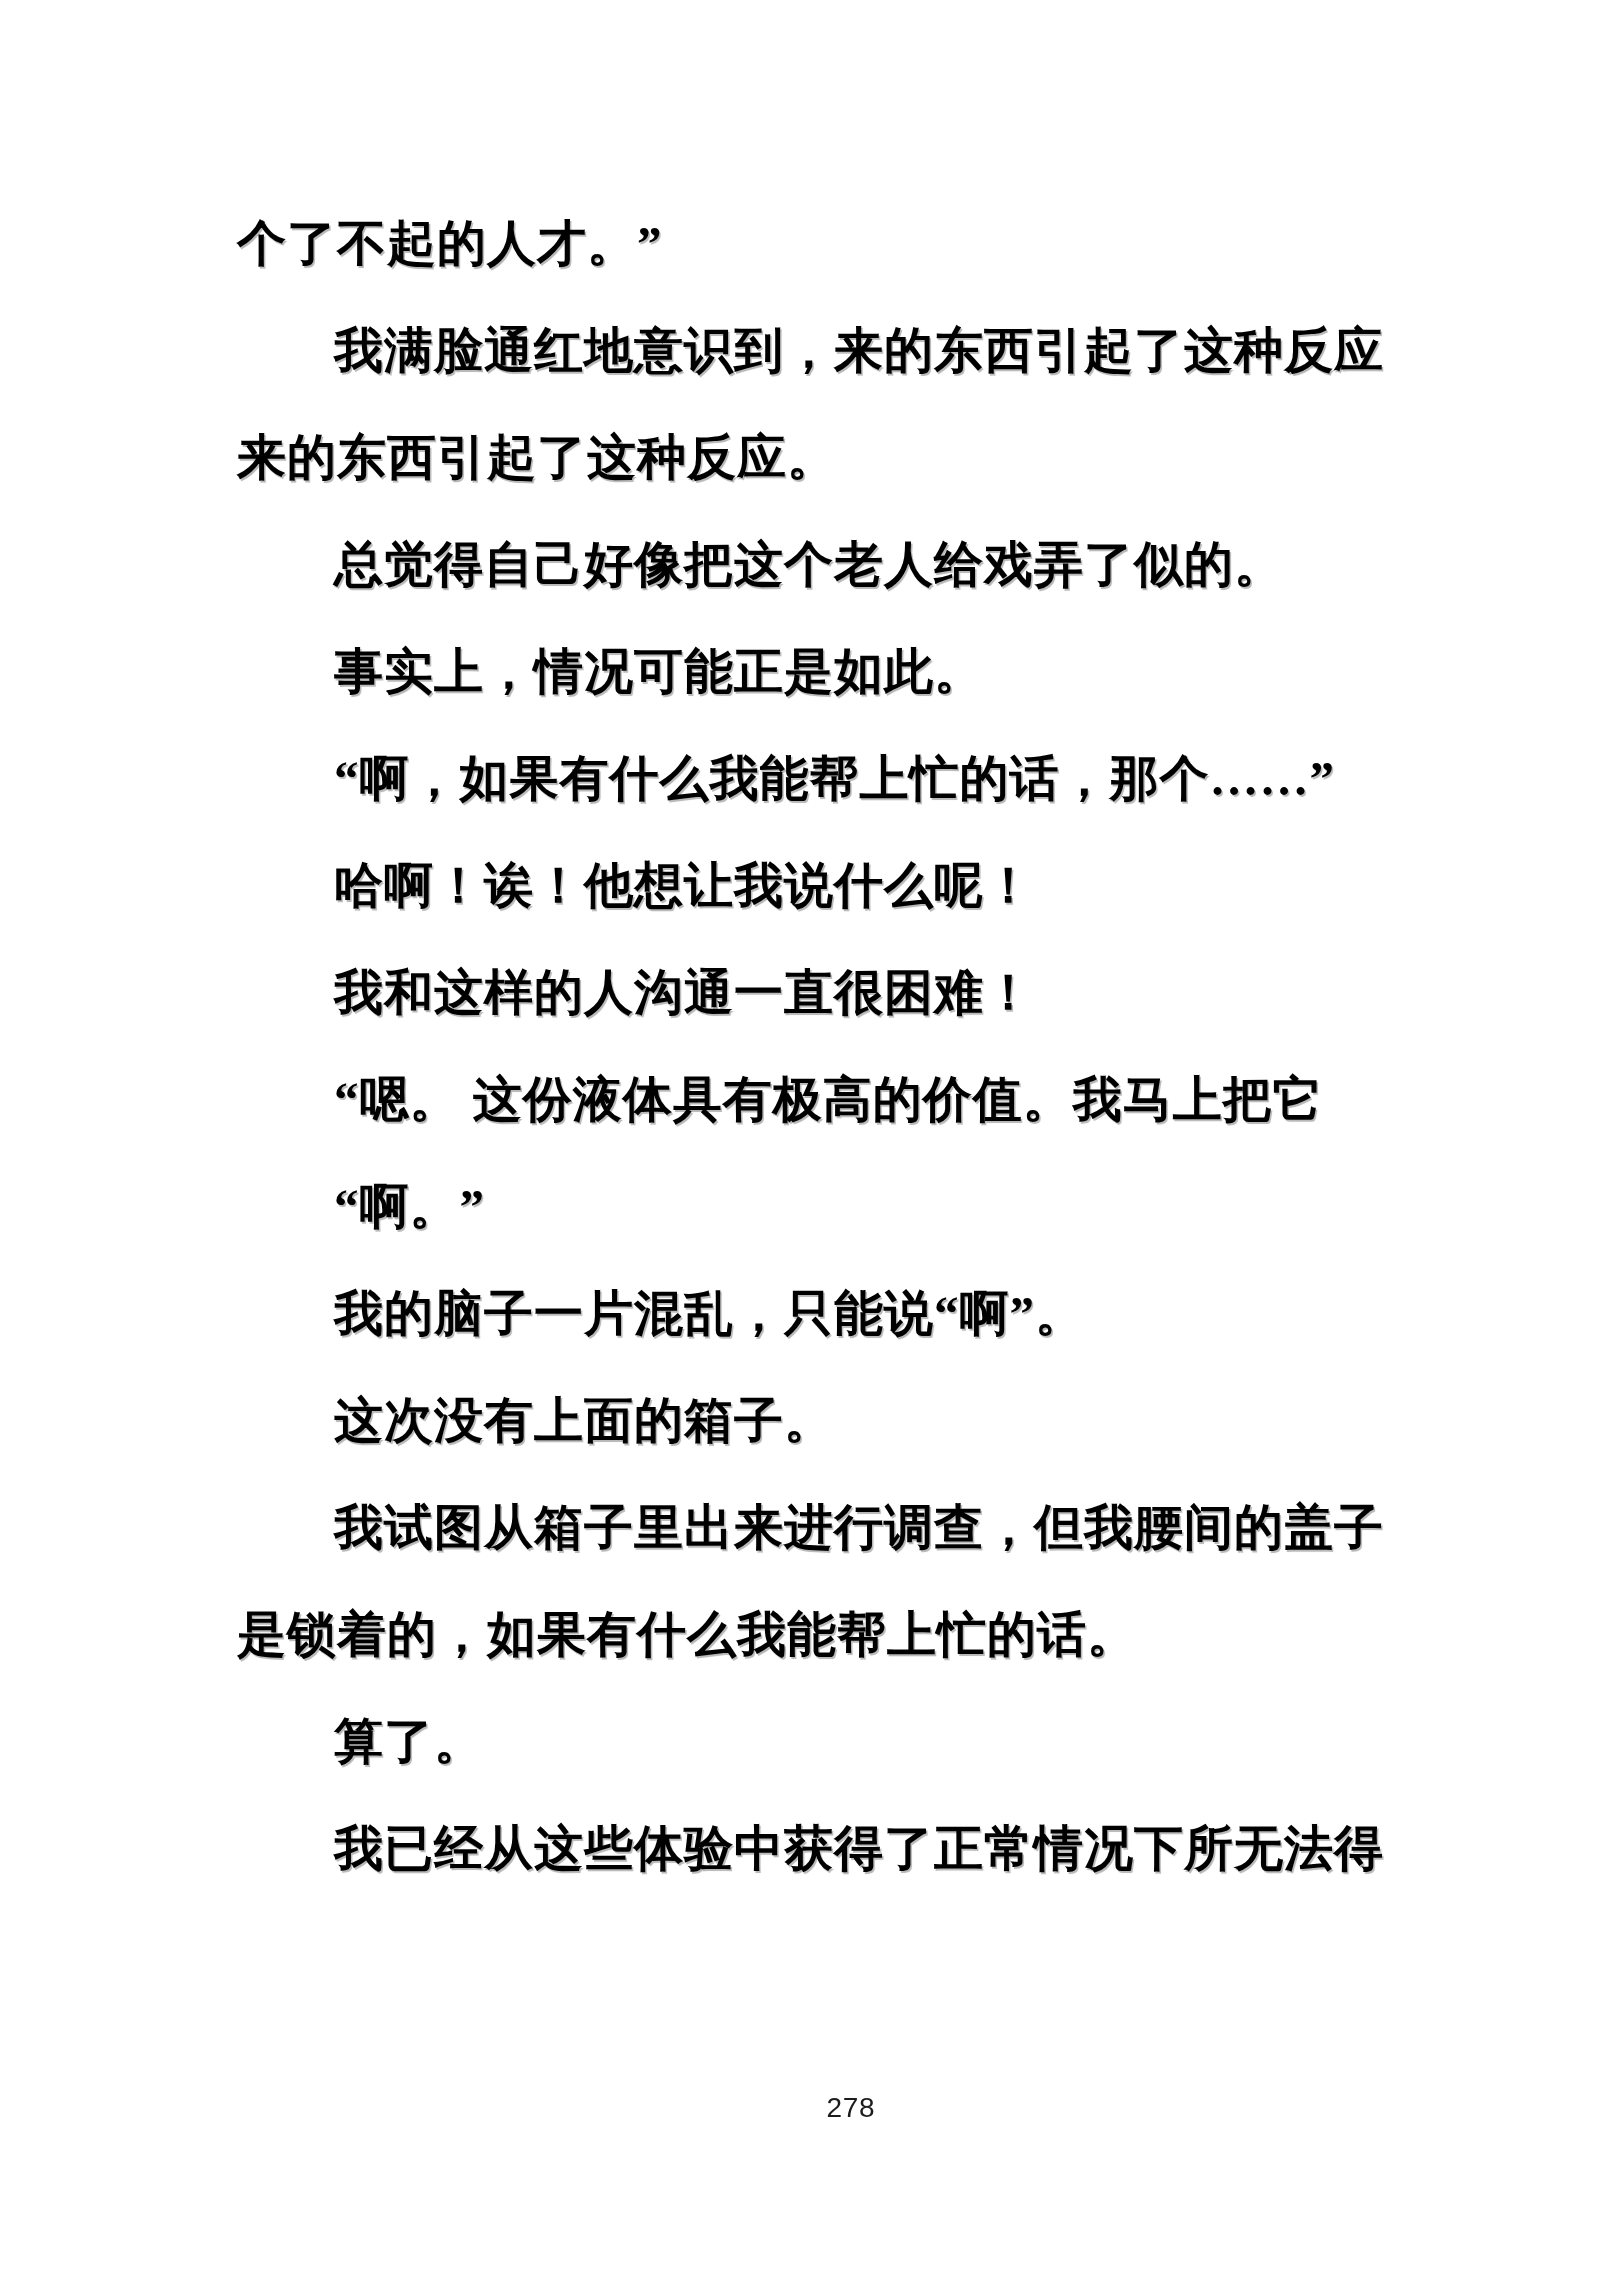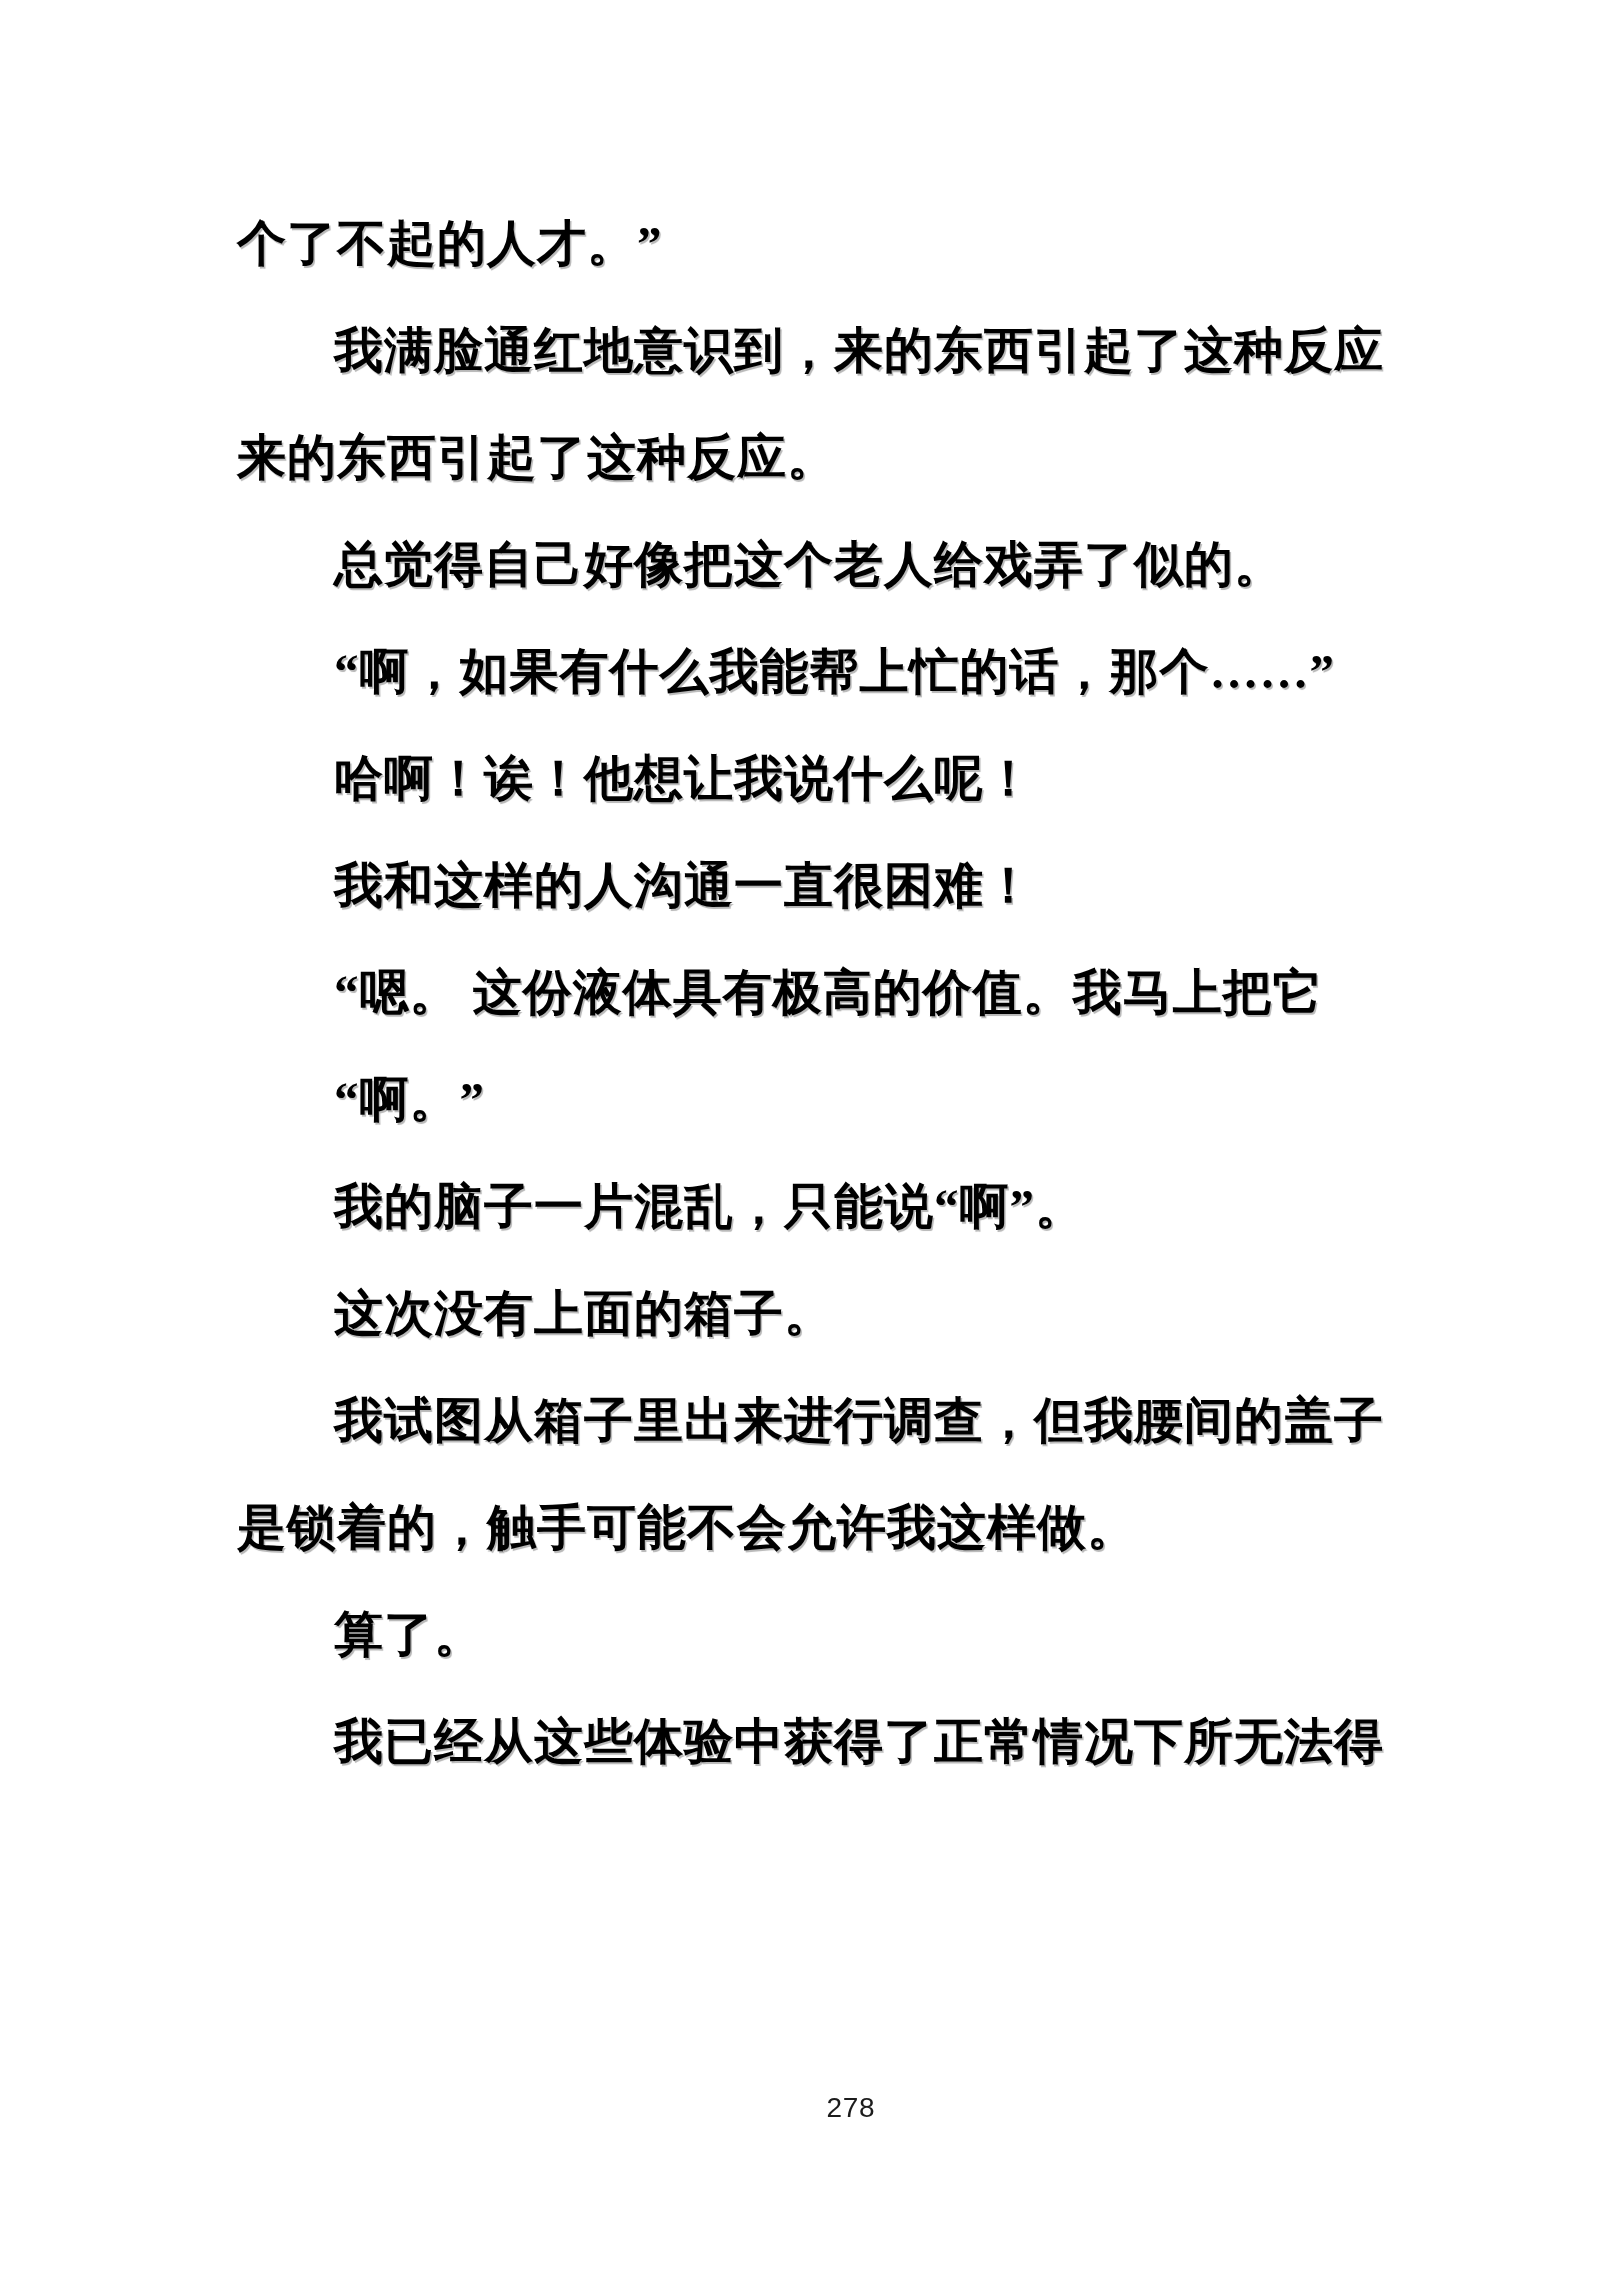--- a/index.html
+++ b/index.html
@@ -53,27 +53,28 @@
 </style>
 </head>
 <body>
 
 <div class="page">
   <main class="text-block">
       <div class="line">个了不起的人才。”</div>
       <div class="line indent">我满脸通红地意识到，来的东西引起了这种反应</div>
       <div class="line">来的东西引起了这种反应。</div>
       <div class="line indent">总觉得自己好像把这个老人给戏弄了似的。</div>
+      <div class="line indent">事实上，情况可能正是如此。</div>
       <div class="line indent">“啊，如果有什么我能帮上忙的话，那个……”</div>
       <div class="line indent">哈啊！诶！他想让我说什么呢！</div>
       <div class="line indent">我和这样的人沟通一直很困难！</div>
       <div class="line indent">“嗯。 这份液体具有极高的价值。我马上把它</div>
       <div class="line indent">“啊。”</div>
       <div class="line indent">我的脑子一片混乱，只能说“啊”。</div>
       <div class="line indent">这次没有上面的箱子。</div>
       <div class="line indent">我试图从箱子里出来进行调查，但我腰间的盖子</div>
-      <div class="line">是锁着的，触手可能不会允许我这样做。</div>
+      <div class="line">是锁着的，如果有什么我能帮上忙的话。</div>
       <div class="line indent">算了。</div>
       <div class="line indent">我已经从这些体验中获得了正常情况下所无法得</div>
     </main>
   <footer class="page-number">278</footer>
 </div>
 
 
 </body></html>

